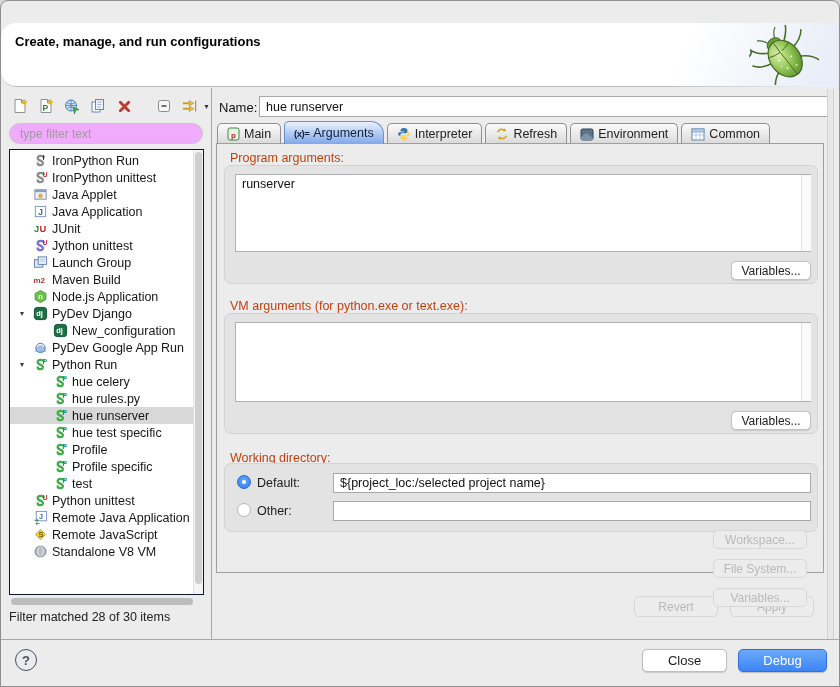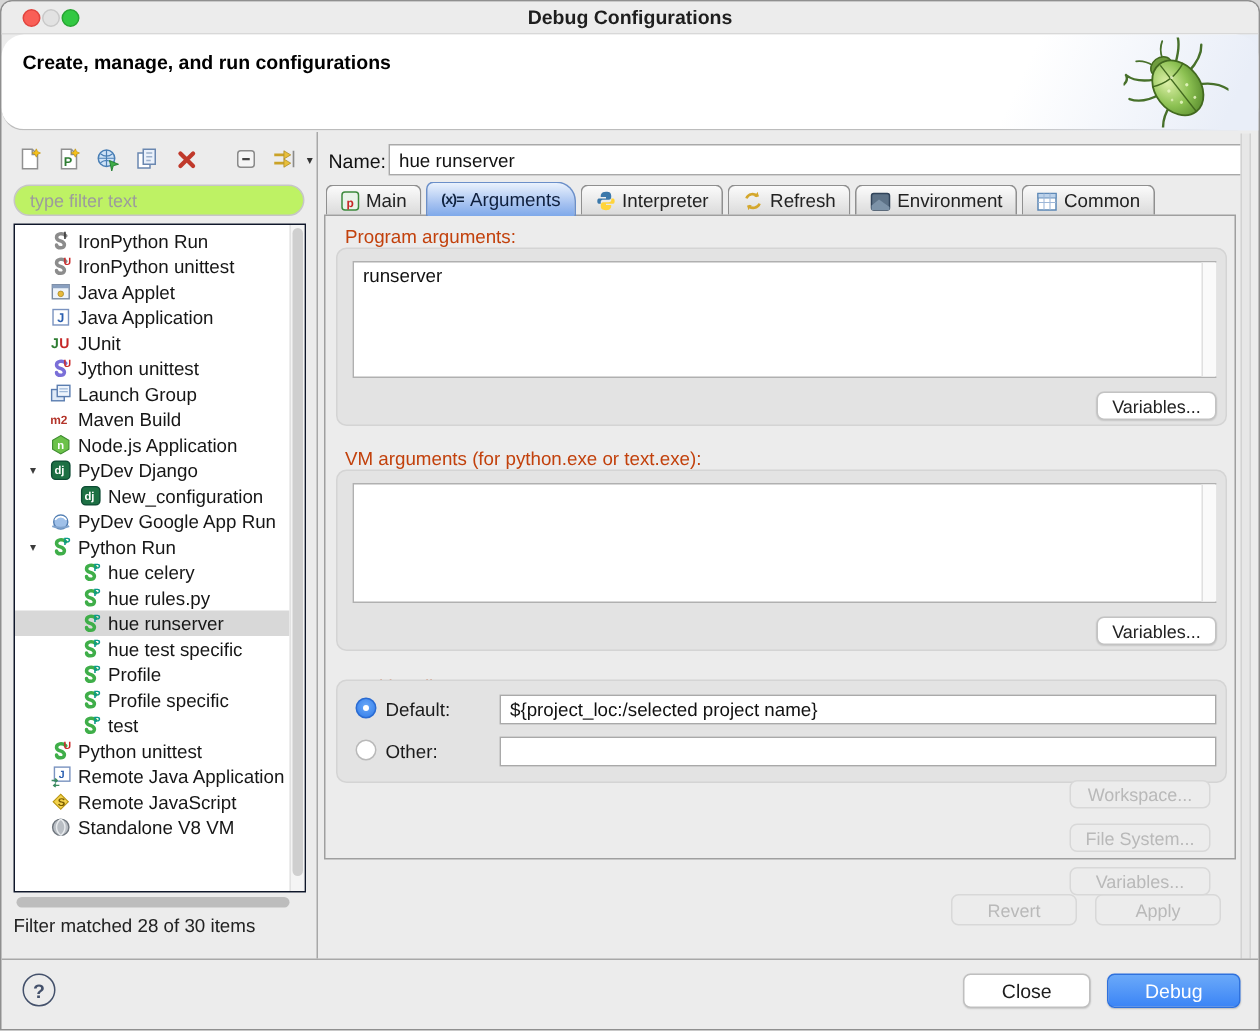--- a/index.html
+++ b/index.html
@@ -21,21 +21,21 @@
   .header .glow{position:absolute;right:0;top:0;width:220px;height:64px;background:linear-gradient(115deg,rgba(255,255,255,0) 30%,#e9eef8 90%);}
   .header-title{position:absolute;left:14px;top:11px;font-size:13px;font-weight:bold;color:#000;}
   .bug{position:absolute;right:20px;top:2px;}
   
   .toolbar{position:absolute;left:6px;top:92px;height:26px;display:flex;align-items:center;}
   .tbtn{appearance:none;background:transparent;border:none;padding:1px;margin:0 2px;width:22px;height:22px;display:flex;align-items:center;justify-content:center;cursor:default;}
   .tbtn.gap{margin-left:16px;}
   .tbtn.wide{width:32px;}
   .ticon{display:inline-flex;}
   .caret{font-size:8px;color:#333;margin-left:1px;}
-  .filter-input{position:absolute;left:8px;top:122px;width:194px;height:21px;border:1px solid #c6c6c6;border-radius:11px;background:#bef264;padding:0 10px;font-size:12px;font-family:inherit;color:#222;outline:none;}
+  .filter-input{position:absolute;left:8px;top:122px;width:194px;height:21px;border:1px solid #c6c6c6;border-radius:11px;background:#f0abfc;padding:0 10px;font-size:12px;font-family:inherit;color:#222;outline:none;}
   .filter-input::placeholder{color:#9c9c9c;}
   .tree-box{position:absolute;left:8px;top:148px;width:195px;height:446px;background:#fff;border:1px solid #0f172a;overflow:hidden;}
   .tree-rows{position:absolute;left:0;top:2px;right:10px;}
   .trow{display:flex;align-items:center;height:17px;padding-left:10px;white-space:nowrap;}
   .trow.lvl1{padding-left:30px;}
   .trow.sel{background:#d8d8d8;}
   .twisty{width:13px;font-size:8px;color:#3c3c3c;flex:0 0 13px;}
   .ticon16{width:16px;height:15px;flex:0 0 16px;display:inline-flex;align-items:center;}
   .tlabel{font-size:12.5px;color:#161616;margin-left:3px;}
   .vtrackbar{position:absolute;right:0;top:0;bottom:0;width:10px;background:#f4f4f4;border-left:1px solid #e2e2e2;}
@@ -72,26 +72,20 @@
   .bottom-sep{position:absolute;left:0;top:638px;right:0;height:1px;background:#a8a8a8;}
   .help-btn{position:absolute;left:14px;top:648px;width:22px;height:22px;border-radius:50%;border:1.5px solid #44516b;color:#44516b;background:transparent;font-size:13px;font-weight:bold;display:flex;align-items:center;justify-content:center;font-family:inherit;}
   .close-btn{position:absolute;left:641px;top:648px;width:85px;height:23px;background:#fff;border:1px solid #bfbfbf;border-radius:5px;font-size:13px;font-family:inherit;color:#1c1c1c;box-shadow:0 .5px 1px rgba(0,0,0,.15);}
   .debug-btn{position:absolute;left:737px;top:648px;width:89px;height:23px;background:linear-gradient(#6aa9f9,#3c85f6);border:1px solid #2e71dd;border-radius:5px;font-size:13px;font-family:inherit;color:#fff;box-shadow:0 .5px 1px rgba(0,0,0,.2);}
 </style>
 </head>
 <body>
 
 <div class="window">
 
-  <div class="titlebar">
-    <span class="light red"></span>
-    <span class="light gray"></span>
-    <span class="light green"></span>
-    <div class="win-title">Debug Configurations</div>
-  </div>
 
   <div class="header">
     <div class="glow"></div>
     <div class="header-title">Create, manage, and run configurations</div>
     <div class="bug">
       <svg width="70" height="60" viewBox="0 0 70 60">
         <defs>
           <radialGradient id="bugGrad" cx="38%" cy="32%" r="78%">
             <stop offset="0%" stop-color="#ddf0a8"></stop>
               <stop offset="55%" stop-color="#8cc152"></stop>
@@ -514,21 +508,21 @@
     </div>
 
     <div class="sec-label" style="top:155px">VM arguments (for python.exe or text.exe):</div>
     <div class="gpanel" style="top:169px;height:121px">
       <textarea class="gta" style="height: 80px;"></textarea>
       <div class="tatrack" style="left:576px;top:9px;height:78px"></div>
       <button class="mbtn" style="left:506px;top:97px;width:80px">Variables...</button>
     </div>
 
     <div class="sec-label" style="top:307px">Working directory:</div>
-    <div class="gpanel" style="top:309px;height:69px">
+    <div class="gpanel" style="top:319px;height:69px">
       <span class="radio on" style="left:12px;top:11px"></span>
       <span class="wd-label" style="left:32px;top:12px">Default:</span>
       <input class="wd-input" style="top: 9px;" value="${project_loc:/selected project name}">
       <span class="radio off" style="left:12px;top:39px"></span>
       <span class="wd-label" style="left:32px;top:40px">Other:</span>
       <input class="wd-input" style="top: 37px;" value="">
       <div class="wd-buttons" id="wd-buttons">
           <button class="mbtn disabled">Workspace...</button>
           <button class="mbtn disabled">File System...</button>
           <button class="mbtn disabled">Variables...</button>

